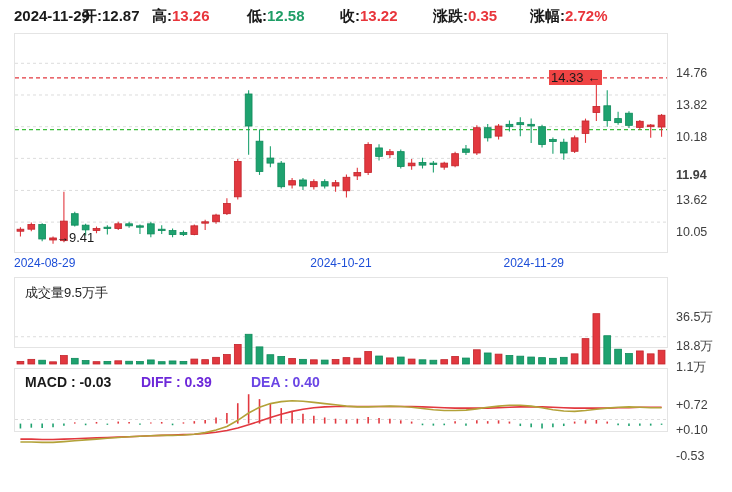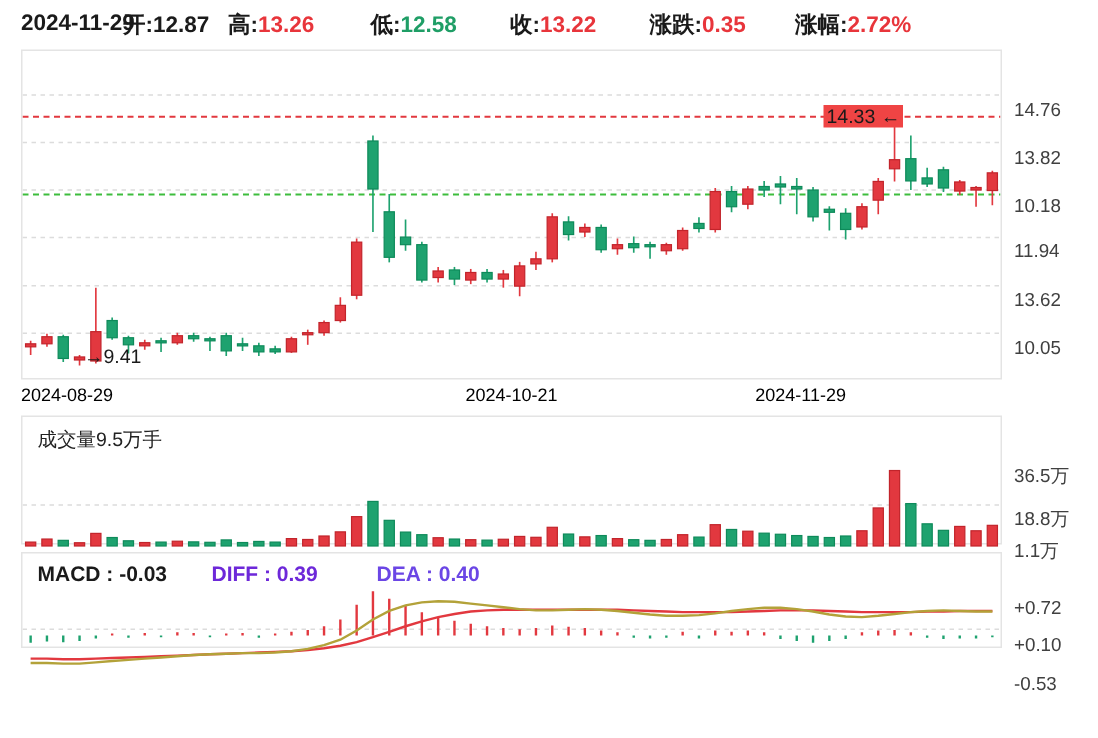--- a/index.html
+++ b/index.html
@@ -7,25 +7,25 @@
        font-family:"Liberation Sans","DejaVu Sans",sans-serif;}
   .page{position:relative;width:732px;height:492px;background:#fff;}
   
   .header{position:absolute;left:0;top:0;width:732px;height:30px;}
   .hdate{position:absolute;left:14px;top:7px;font-size:15px;font-weight:700;color:#1a1a1a;}
   .hf{position:absolute;top:7px;font-size:15px;font-weight:600;white-space:nowrap;}
   .hf .lbl{color:#1a1a1a;}
   
   .panel{position:absolute;background:#fff;border:1px solid #e4e4e4;box-sizing:border-box;}
   .kline{left:14px;top:33px;width:654px;height:220px;}
-  .volbox{left:14px;top:277px;width:654px;height:86px;text-decoration:underline;}
+  .volbox{left:14px;top:277px;width:654px;height:71px;text-decoration:underline;}
   .macdbox{left:14px;top:368px;width:654px;height:64px;}
   svg{position:absolute;left:0;top:0;display:block;}
   .ylab{position:absolute;left:676px;width:54px;font-size:12.5px;color:#404040;white-space:nowrap;margin-top:11px;}
-  .xlabs{position:absolute;left:0;top:256px;width:628px;height:16px;font-size:12px;color:#000000;}
+  .xlabs{position:absolute;left:0;top:256px;width:628px;height:16px;font-size:12px;color:#1d4ed8;}
   .xl-start{position:absolute;left:14px;top:0;}
   .xl-mid{position:absolute;left:341px;top:0;transform:translateX(-50%);}
   .xl-end{position:absolute;right:64px;top:0;}
   .ann{position:absolute;font-size:13px;color:#1a1a1a;white-space:nowrap;}
   .ann-high{left:549px;top:70px;background:#ef4444;padding:0 2px;z-index:3;}
   .ann-low{left:56px;top:230px;z-index:3;}
   .voltitle{position:absolute;left:10px;top:6px;font-size:13px;color:#222;font-weight:500;}
   .mlab{position:absolute;top:5px;font-size:14px;font-weight:700;white-space:nowrap;}
   
   .tabs{position:absolute;left:0;top:456px;width:732px;height:24px;}
@@ -169,21 +169,21 @@
         <line x1="624.8333333333334" x2="624.8333333333334" y1="85.94959999999999" y2="96.0656" stroke="#e2383f" stroke-width="1.1"></line>
         <rect x="621.4333333333334" y="87.29840000000002" width="6.8" height="6.069599999999994" fill="#e2383f" stroke="#c2242b" stroke-width="0.8"></rect>
         <line x1="635.7" x2="635.7" y1="89.99599999999997" y2="103.82119999999996" stroke="#e2383f" stroke-width="1.1"></line>
         <rect x="632.3000000000001" y="91.0076" width="6.8" height="1.6859999999999644" fill="#e2383f" stroke="#c2242b" stroke-width="0.8"></rect>
         <line x1="646.5666666666667" x2="646.5666666666667" y1="79.88" y2="102.80959999999999" stroke="#e2383f" stroke-width="1.1"></line>
         <rect x="643.1666666666667" y="81.22879999999996" width="6.8" height="11.80200000000005" fill="#e2383f" stroke="#c2242b" stroke-width="0.8"></rect>
       </svg>
   </div>
   <div class="ann ann-high">14.33 ←</div>
   <div class="ann ann-low">→9.41</div>
-  <span id="kylabs"><div class="ylab" style="top: 55.3px;">14.76</div><div class="ylab" style="top: 86.9968px;">13.82</div><div class="ylab" style="top: 118.694px;">10.18</div><div class="ylab" style="top: 149px;">11.94</div><div class="ylab" style="top: 182.424px;">13.62</div><div class="ylab" style="top: 214.121px;">10.05</div></span>
+  <span id="kylabs"><div class="ylab" style="top: 55.3px;">14.76</div><div class="ylab" style="top: 86.9968px;">13.82</div><div class="ylab" style="top: 118.694px;">10.18</div><div class="ylab" style="top: 157px; font-weight: bold;">11.94</div><div class="ylab" style="top: 182.424px;">13.62</div><div class="ylab" style="top: 214.121px;">10.05</div></span>
 
   <div class="xlabs">
     <span class="xl-start">2024-08-29</span>
     <span class="xl-mid">2024-10-21</span>
     <span class="xl-end">2024-11-29</span>
   </div>
 
   <div class="panel volbox">
     <svg id="vsvg" width="652" height="87" viewBox="0 0 652 87">
         <line x1="0" x2="652" y1="58.739999999999995" y2="58.739999999999995" stroke="#dcdcdc" stroke-width="1" stroke-dasharray="3,3"></line>

